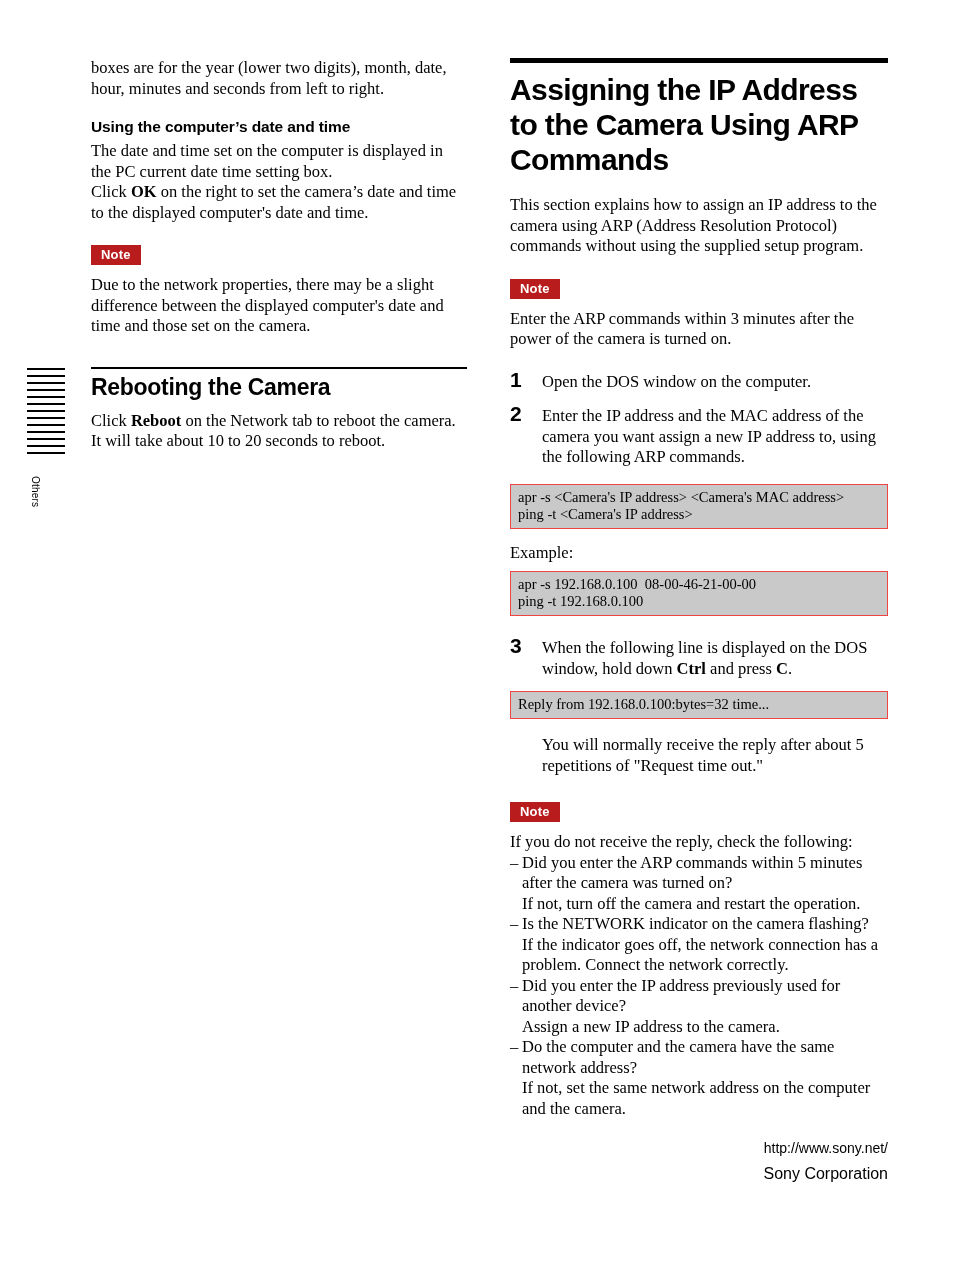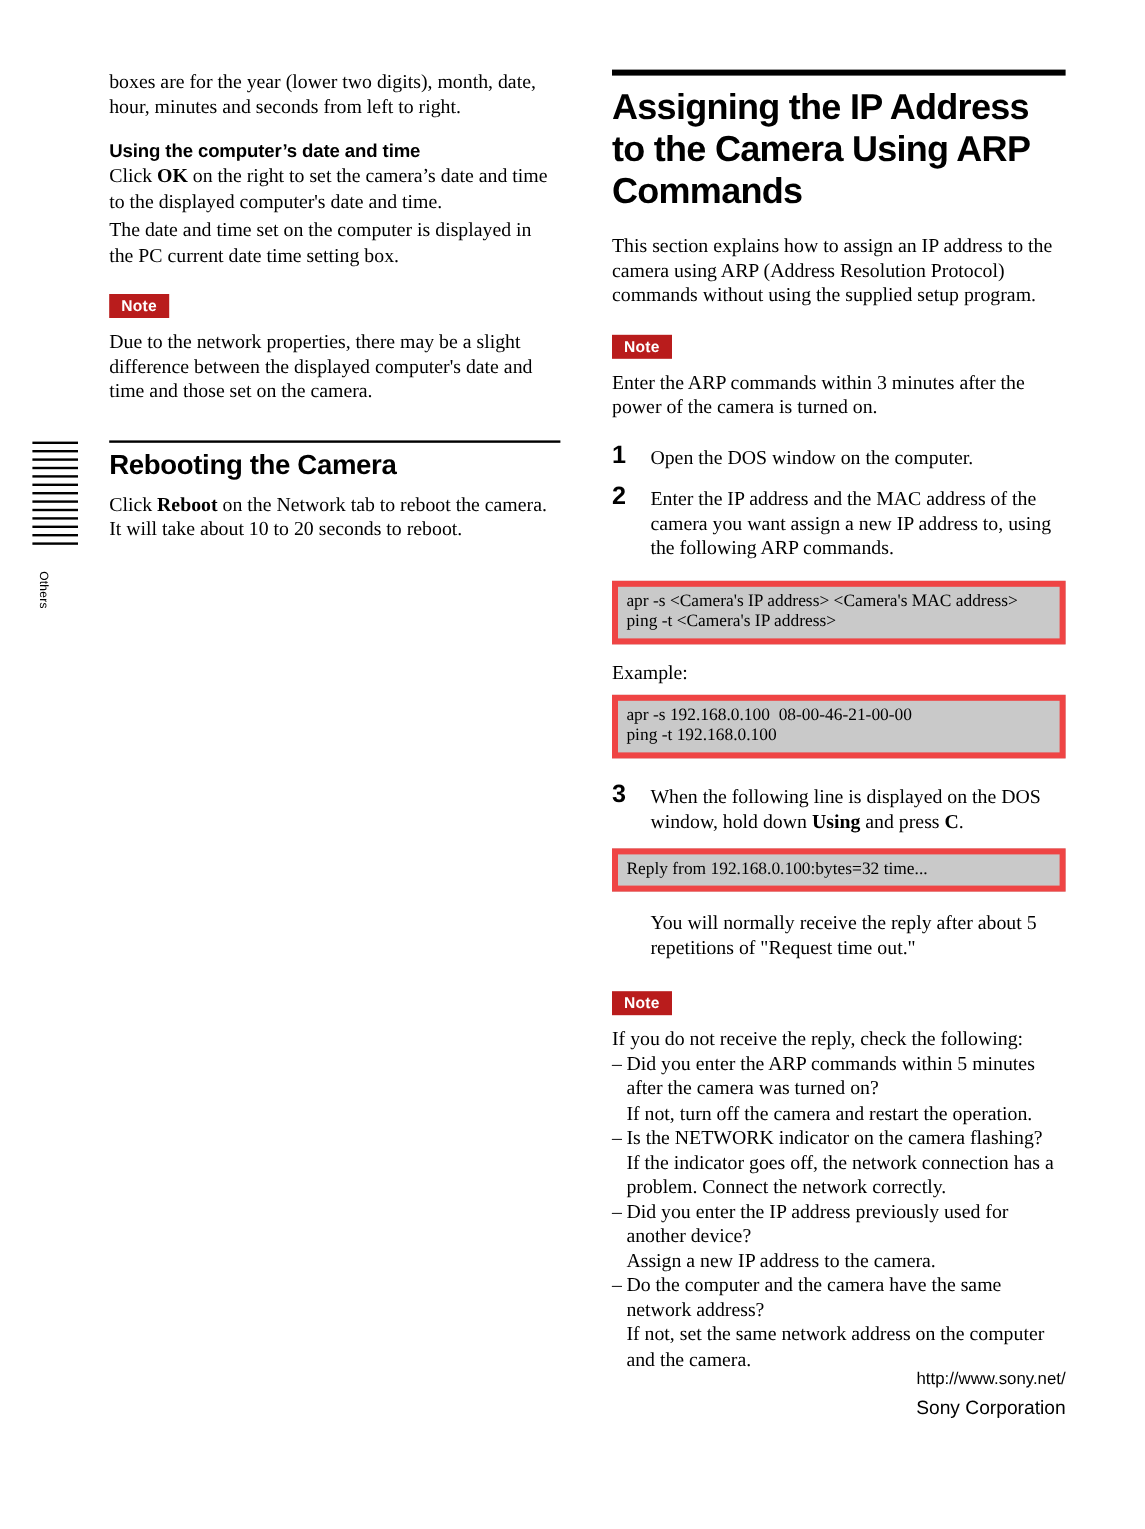--- a/index.html
+++ b/index.html
@@ -138,21 +138,21 @@
     font-weight: bold;
     line-height: 21px;
   }
   .step-text {
     font-size: 16.5px;
     line-height: 20.5px;
   }
 
   
   .code-box {
-    border: 5px solid #ef4444;
+    border: 1px solid #ef4444;
     background: #c9c9c9;
     padding: 4px 7px 5px 7px;
     font-family: "Liberation Serif", serif;
     font-size: 14.5px;
     line-height: 17px;
     white-space: pre;
   }
 
   
   .dash-list {
@@ -230,26 +230,26 @@
       </div>
     <div class="tab-label">Others</div>
   </div>
 
   <div class="col-left">
 
     <p class="body-text">boxes are for the year (lower two digits), month, date, hour, minutes and seconds from left to right.</p>
 
     <p class="subhead mt18">Using the computer’s date and time</p>
 
+    <p class="body-text mt4">The date and time set on the computer is displayed in the PC current date time setting box.</p>
+
     <p class="body-text">
       <span>Click </span><span class="bold">OK</span><span> on the right to set the camera’s date and time to the displayed computer's date and time.</span>
     </p>
 
-    <p class="body-text mt4">The date and time set on the computer is displayed in the PC current date time setting box.</p>
-
     <div class="mt22">
       <span class="note-badge">Note</span>
     </div>
     <p class="body-text mt10">Due to the network properties, there may be a slight difference between the displayed computer's date and time and those set on the camera.</p>
 
     <div class="rule-thin mt30"></div>
     <h2 class="section-h2">Rebooting the Camera</h2>
 
     <p class="body-text mt10">
       <span>Click </span><span class="bold">Reboot</span><span> on the Network tab to reboot the camera. It will take about 10 to 20 seconds to reboot.</span>
@@ -283,21 +283,21 @@
 ping -t &lt;Camera's IP address&gt;</div>
 
     <p class="body-text mt14">Example:</p>
 
     <div class="code-box mt8">apr -s 192.168.0.100  08-00-46-21-00-00
 ping -t 192.168.0.100</div>
 
     <div class="step mt22">
       <span class="step-num">3</span>
       <span class="step-text">
-        <span>When the following line is displayed on the DOS window, hold down </span><span class="bold">Using</span><span> and press </span><span class="bold">C</span><span>.</span>
+        <span>When the following line is displayed on the DOS window, hold down </span><span class="bold">Ctrl</span><span> and press </span><span class="bold">C</span><span>.</span>
       </span>
     </div>
 
     <div class="code-box mt12">Reply from 192.168.0.100:bytes=32 time...</div>
 
     <p class="body-text mt16 indent32">You will normally receive the reply after about 5 repetitions of "Request time out."</p>
 
     <div class="mt26">
       <span class="note-badge">Note</span>
     </div>

